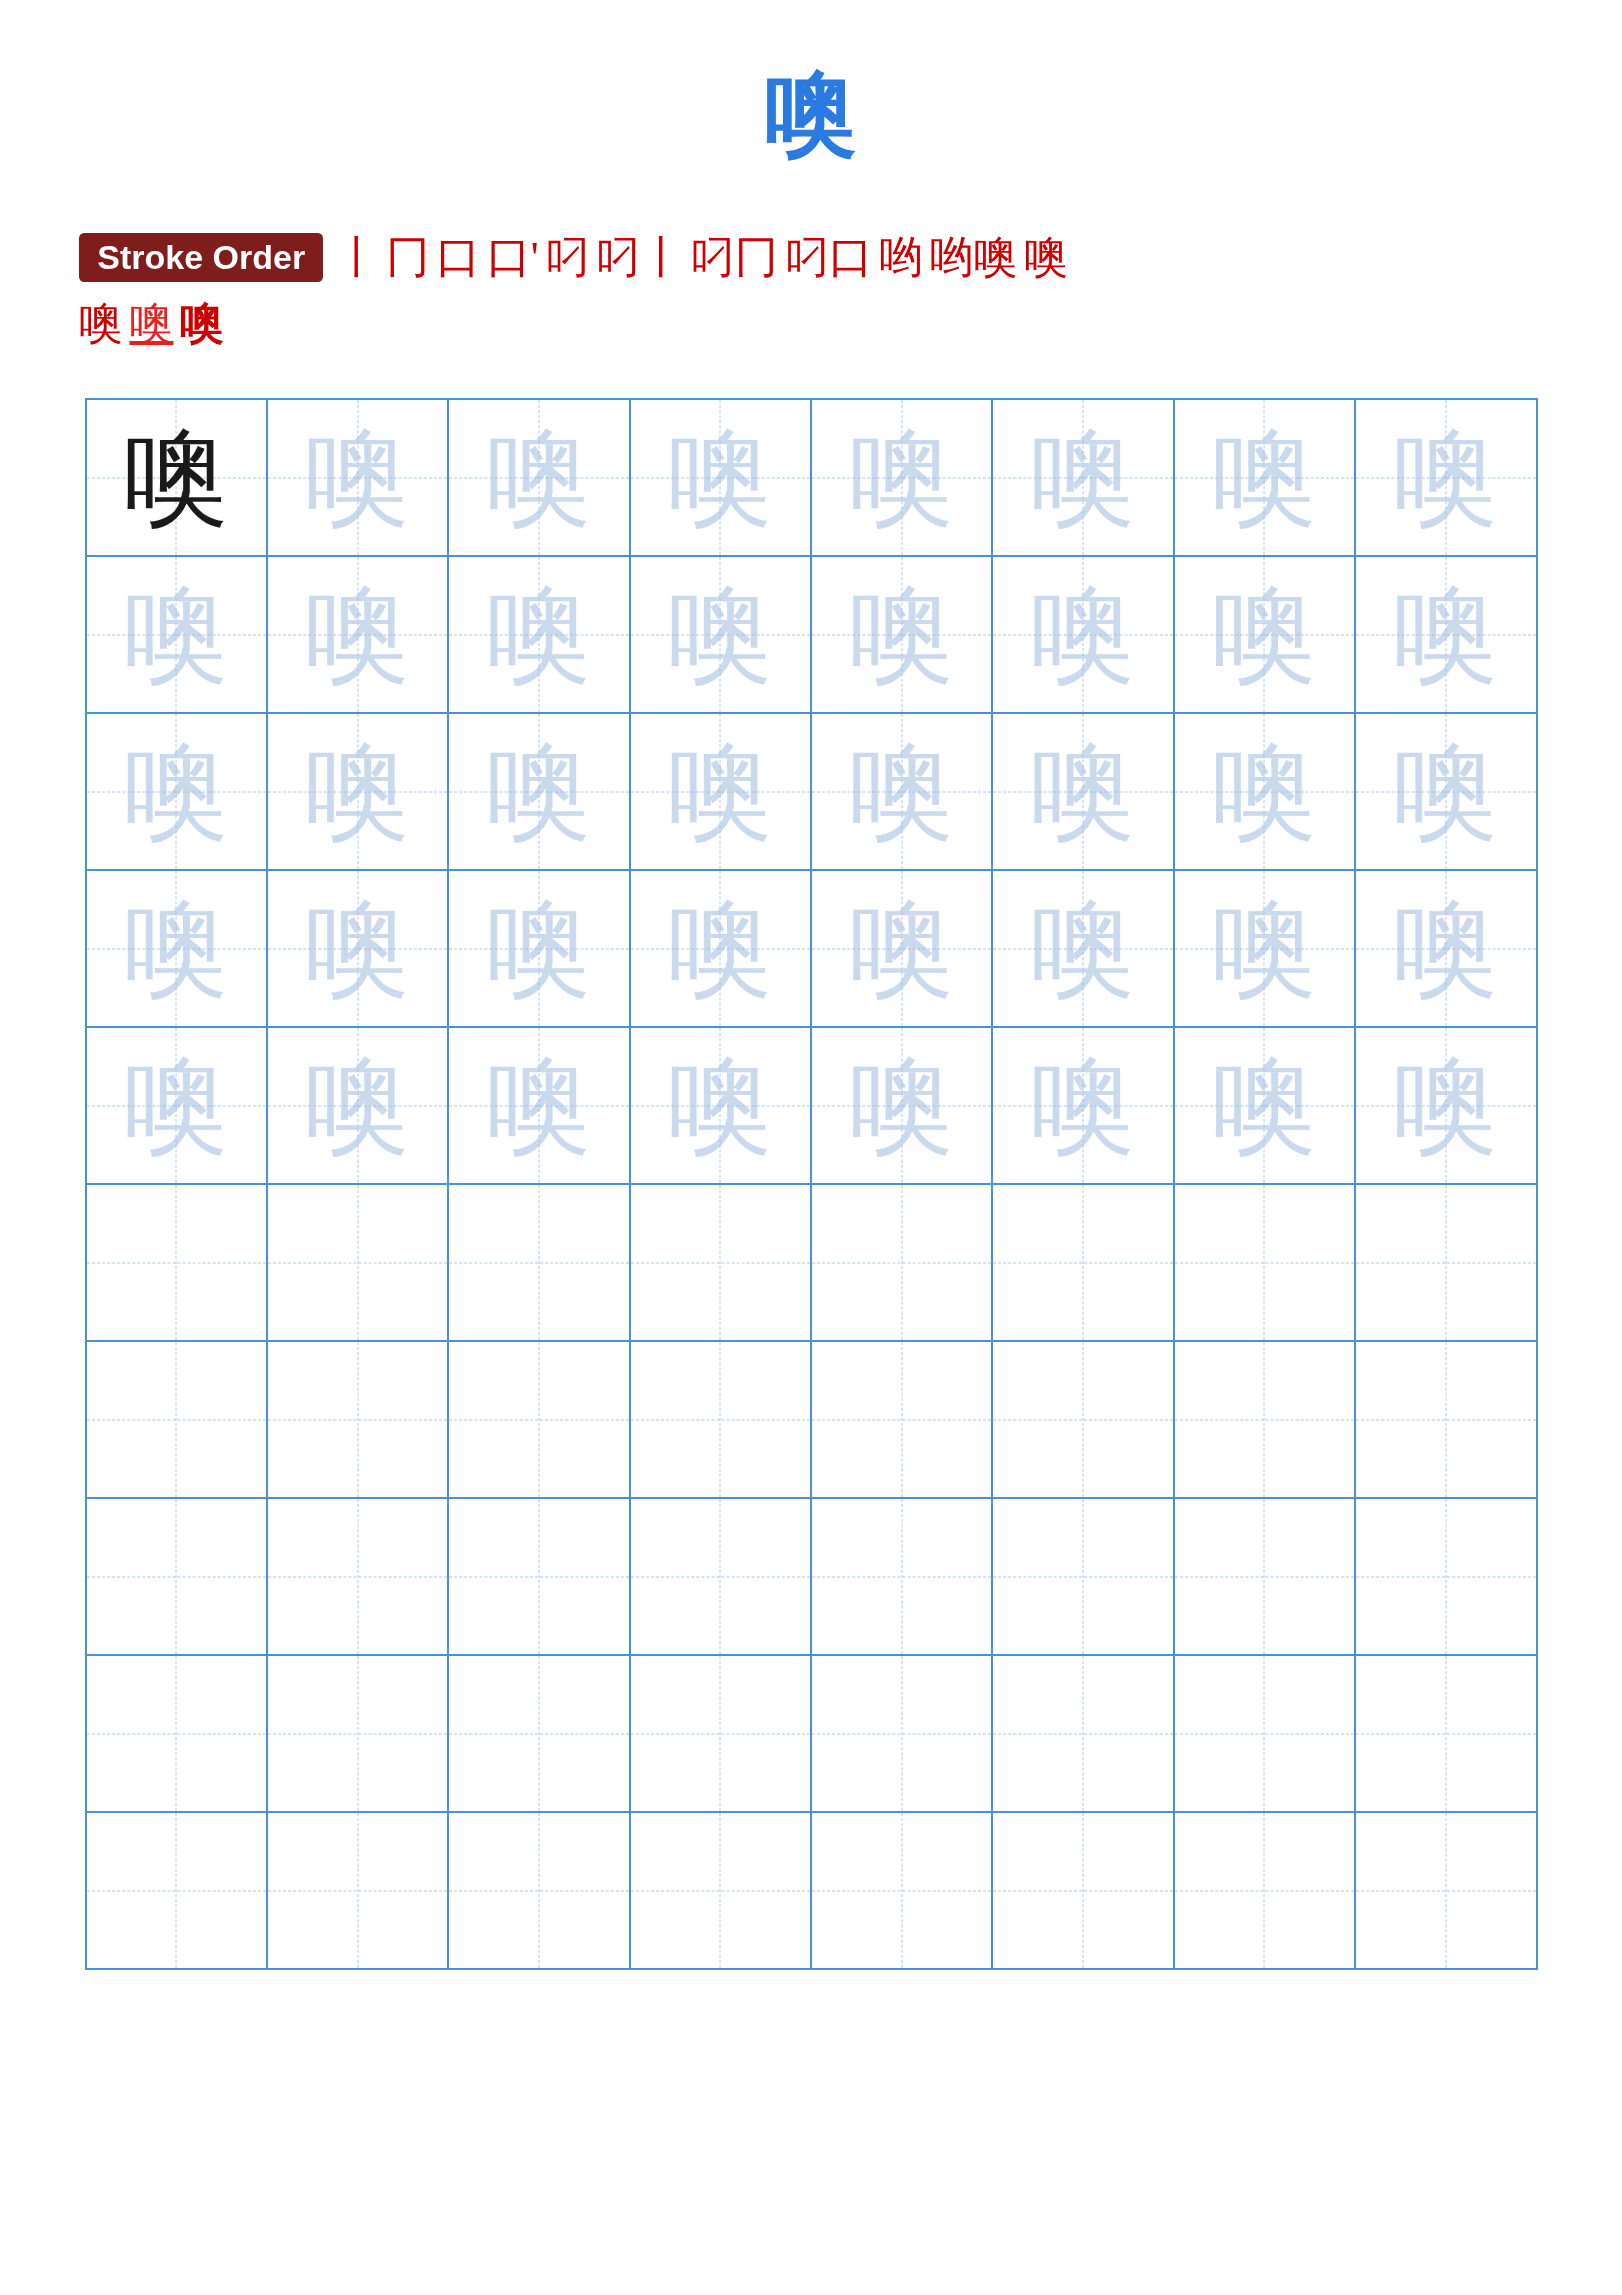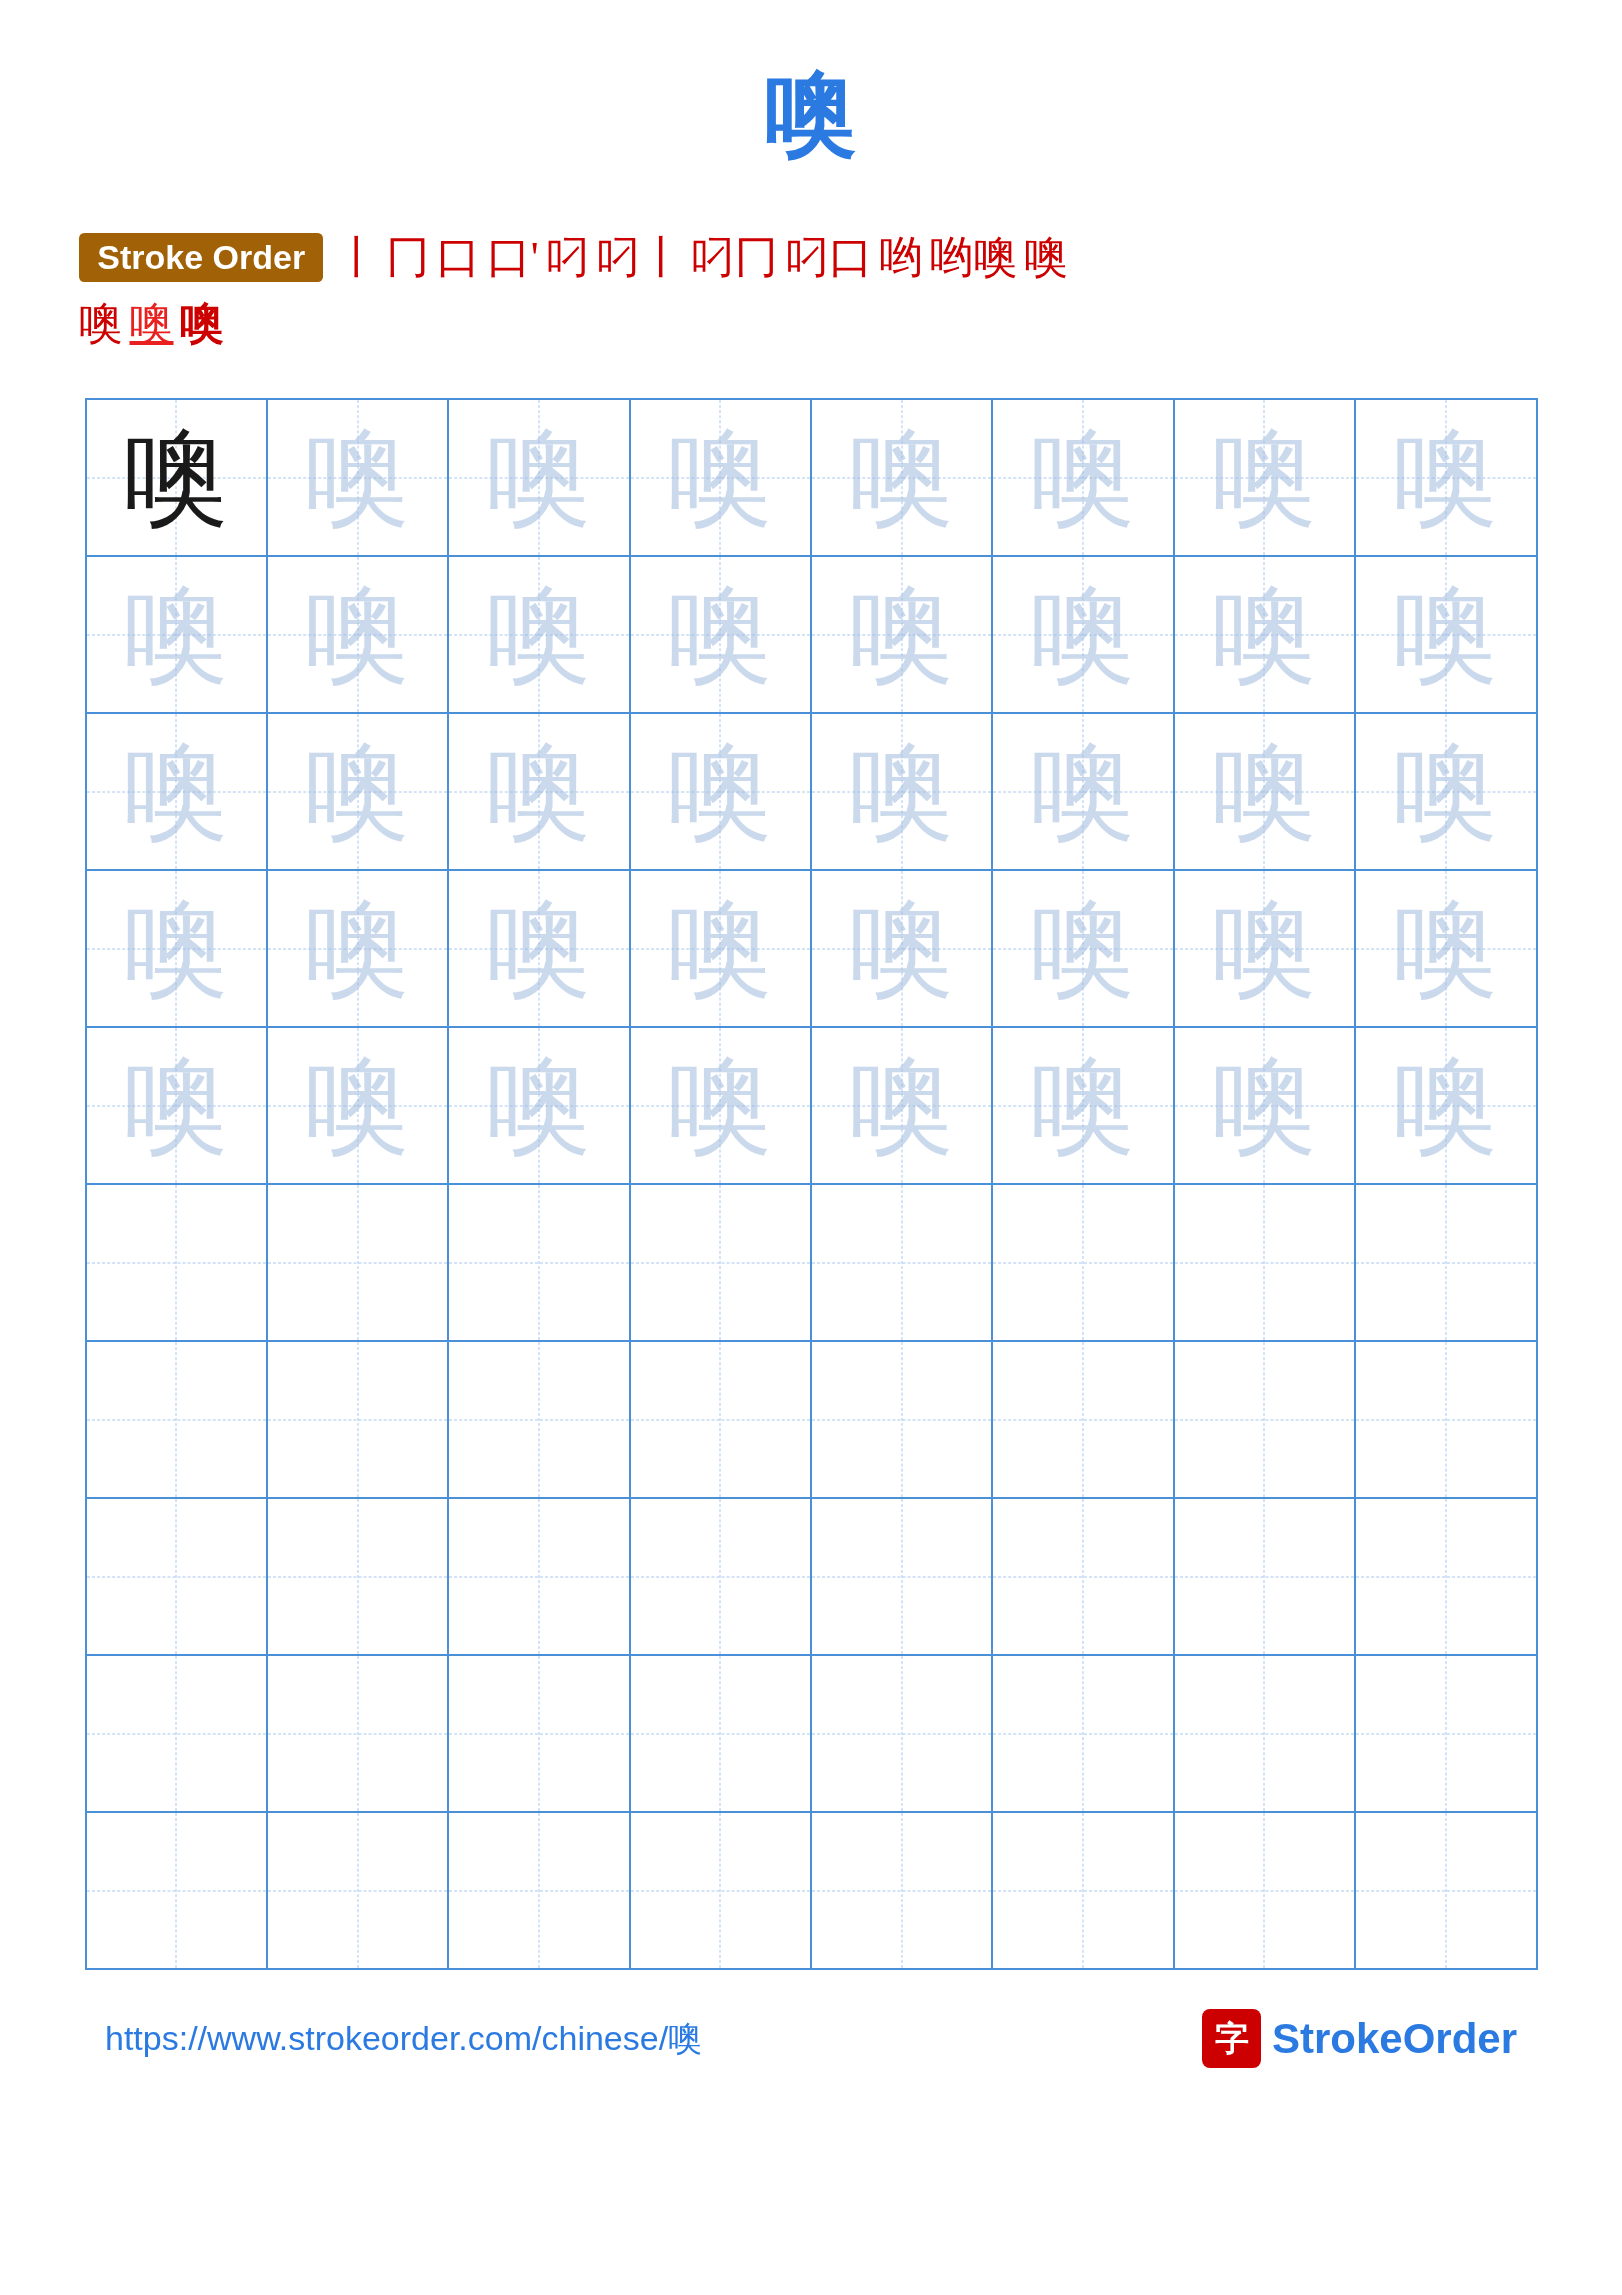--- a/index.html
+++ b/index.html
@@ -45,21 +45,21 @@
 
     .stroke-order-row {
       display: flex;
       align-items: center;
       gap: 11.8px;
       flex-wrap: wrap;
       margin-bottom: 6.5px;
     }
 
     .stroke-order-badge {
-      background: #a16207;
+      background: #7f1d1d;
       color: #fff;
       font-size: 34px;
       font-weight: bold;
       padding: 5.2px 18.3px;
       border-radius: 5.2px;
       white-space: nowrap;
     }
 
     .stroke-chars {
       display: flex;
@@ -389,24 +389,15 @@
     <div class="grid-cell"></div>
     <div class="grid-cell"></div>
     <div class="grid-cell"></div>
     <div class="grid-cell"></div>
     <div class="grid-cell"></div>
     <div class="grid-cell"></div>
     <div class="grid-cell"></div>
 
   </div>
 
-  <div class="footer">
-    <span class="footer-url">https://www.strokeorder.com/chinese/噢</span>
-    <div class="footer-logo">
-      <div class="footer-logo-icon">字</div>
-      <span class="footer-logo-text">
-        <span style="color:#2a7ae2;">Stroke</span><span>Order</span>
-      </span>
-    </div>
-  </div>
 
 </div>
 
 
 </body></html>

